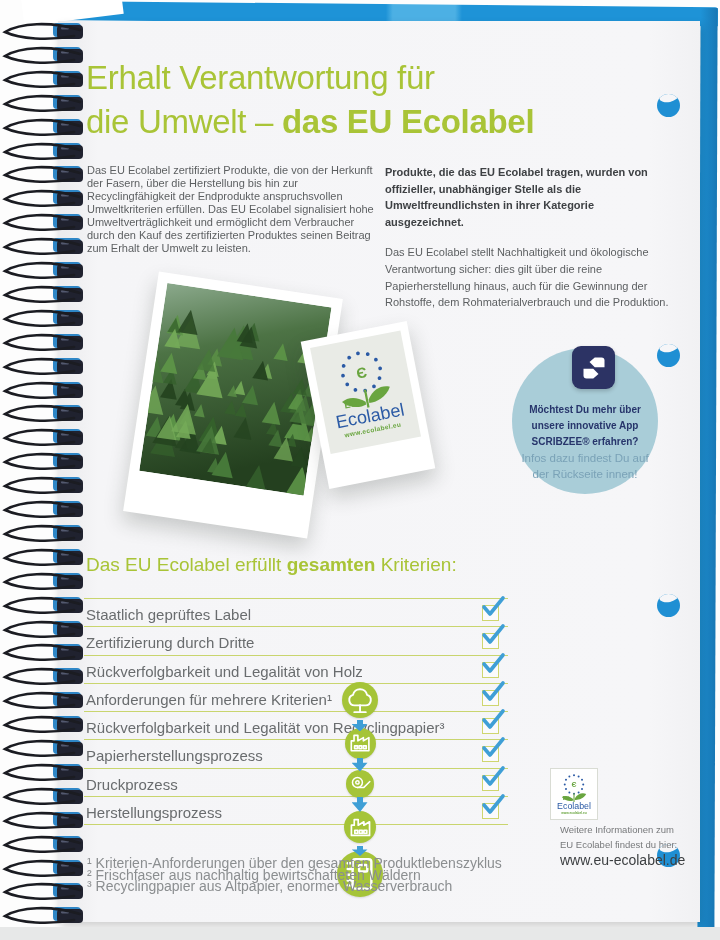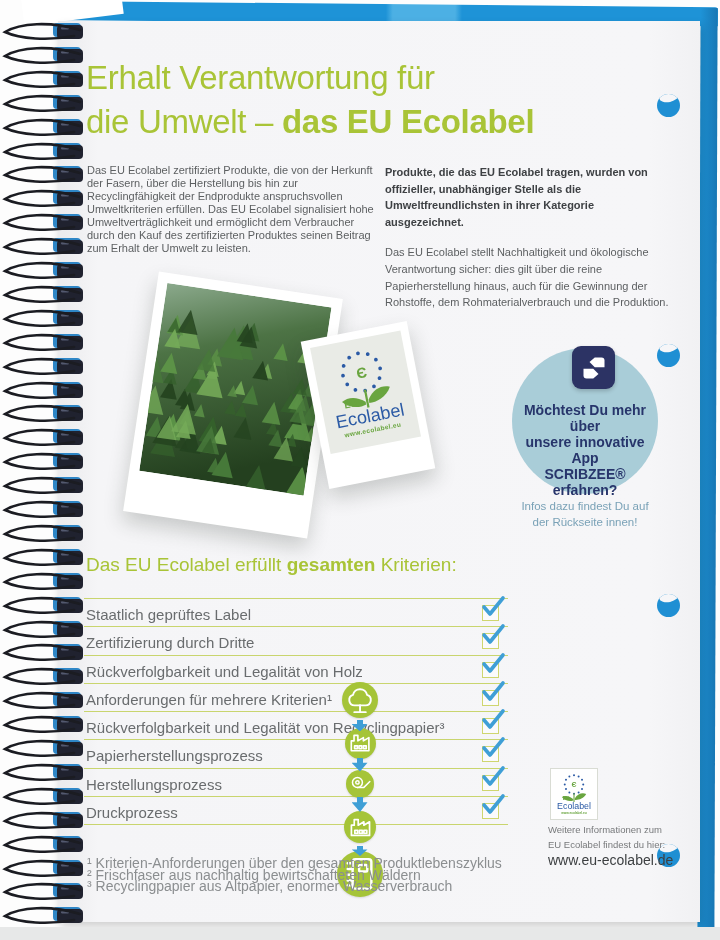--- a/index.html
+++ b/index.html
@@ -46,21 +46,21 @@
   .pol-forest{left:140px;top:284px;width:186px;height:242px;padding:10px 10px 0 10px;transform:rotate(8.5deg);}
   .pol-forest svg{display:block;width:166px;height:190px;}
   .pol-label{left:314px;top:330px;width:108px;height:150px;padding:8px 8px 0 8px;transform:rotate(-11deg);}
   .pol-label .inner{width:92px;height:108px;background:#e9ebe6;display:flex;align-items:center;justify-content:center;}
 
   
   .badge{position:absolute;left:512px;top:348px;width:146px;height:146px;border-radius:50%;background:#a9cdd8;}
   .badge-icon{position:absolute;left:60px;top:-2px;width:43px;height:43px;border-radius:9px;background:#2c3364;
     display:flex;align-items:center;justify-content:center;box-shadow:0 2px 4px rgba(0,0,0,.2);}
   .badge-text{position:absolute;left:0;top:54px;width:146px;text-align:center;}
-  .badge-text .bl{font-size:14px;line-height:16px;font-weight:700;color:#27356b;}
+  .badge-text .bl{font-size:10px;line-height:16px;font-weight:700;color:#27356b;}
   .badge-text .ll{font-size:11.5px;line-height:16px;color:#7aa2b7;}
 
   
   .crit-heading{position:absolute;left:86px;top:554px;font-size:19px;color:#a9c437;font-weight:400;}
   .crit-heading b{font-weight:700;}
   .checklist{position:absolute;left:84px;top:598px;width:424px;border-top:1px solid #c9d56e;}
   .check-row{position:relative;height:28.3px;border-bottom:1px solid #c9d56e;}
   .check-label{position:absolute;left:2px;top:7px;font-size:15px;color:#696c6e;}
   .checkbox{position:absolute;right:9px;top:6px;width:17px;height:16px;border:1.6px solid #cfd66f;background:rgba(255,255,255,.5);}
   .tick{position:absolute;right:2px;top:-4px;}
@@ -70,21 +70,21 @@
   .chain-circle{position:absolute;border-radius:50%;background:#a5c438;display:flex;align-items:center;justify-content:center;
     box-shadow:0 1px 2px rgba(0,0,0,.12);}
   .chain-arrow{position:absolute;}
 
   
   .footnotes{position:absolute;left:87px;top:858px;font-size:14px;line-height:11.5px;color:#8b8e90;}
 
   
   .info-logo{position:absolute;left:550px;top:768px;width:48px;height:52px;background:#ffffff;border:1px solid #d9dcd4;
     display:flex;align-items:center;justify-content:center;}
-  .more-info{position:absolute;left:548px;top:822px;font-size:9.5px;line-height:15px;color:#77797b;}
+  .more-info{position:absolute;left:560px;top:822px;font-size:9.5px;line-height:15px;color:#77797b;}
   .more-info .url{font-size:14px;font-weight:400;color:#3c3f41;margin-top:1px;}
 </style>
 </head>
 <body>
 
 <div id="stage">
 
   <div class="cover-top"></div>
   <div class="cover-right"></div>
   <div class="paper-corner"></div>
@@ -277,28 +277,28 @@
         </svg>
       </div>
       <div class="check-row">
         <span class="check-label">Papierherstellungsprozess</span>
         <span class="checkbox"></span>
         <svg class="tick" width="26" height="24" viewBox="0 0 26 24">
           <path d="M4,12 L10,19 L23,3" stroke="#3f9fd6" stroke-width="3.6" fill="none" stroke-linecap="round" stroke-linejoin="round"></path>
         </svg>
       </div>
       <div class="check-row">
+        <span class="check-label">Druckprozess</span>
+        <span class="checkbox"></span>
+        <svg class="tick" width="26" height="24" viewBox="0 0 26 24">
+          <path d="M4,12 L10,19 L23,3" stroke="#3f9fd6" stroke-width="3.6" fill="none" stroke-linecap="round" stroke-linejoin="round"></path>
+        </svg>
+      </div>
+      <div class="check-row">
         <span class="check-label">Herstellungsprozess</span>
-        <span class="checkbox"></span>
-        <svg class="tick" width="26" height="24" viewBox="0 0 26 24">
-          <path d="M4,12 L10,19 L23,3" stroke="#3f9fd6" stroke-width="3.6" fill="none" stroke-linecap="round" stroke-linejoin="round"></path>
-        </svg>
-      </div>
-      <div class="check-row">
-        <span class="check-label">Druckprozess</span>
         <span class="checkbox"></span>
         <svg class="tick" width="26" height="24" viewBox="0 0 26 24">
           <path d="M4,12 L10,19 L23,3" stroke="#3f9fd6" stroke-width="3.6" fill="none" stroke-linecap="round" stroke-linejoin="round"></path>
         </svg>
       </div>
     </div>
 
   <div class="chain" id="chain">
       <div class="chain-circle" style="left: 342px; top: 682px; width: 36px; height: 36px;">
         <svg width="28.080000000000002" height="28.080000000000002" viewBox="-11 -11 22 22" fill="none" stroke="#ffffff" stroke-width="1.5" stroke-linejoin="round" stroke-linecap="round">

